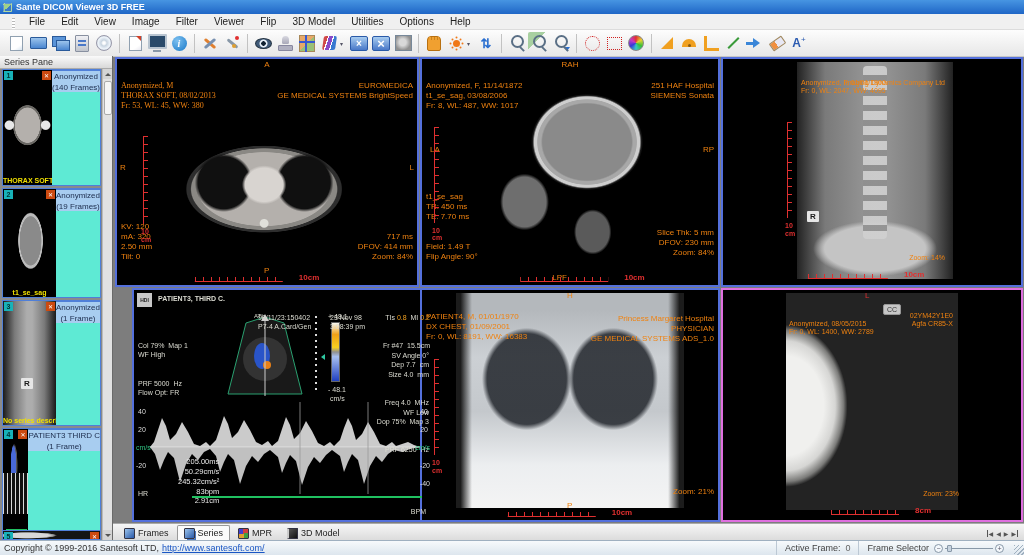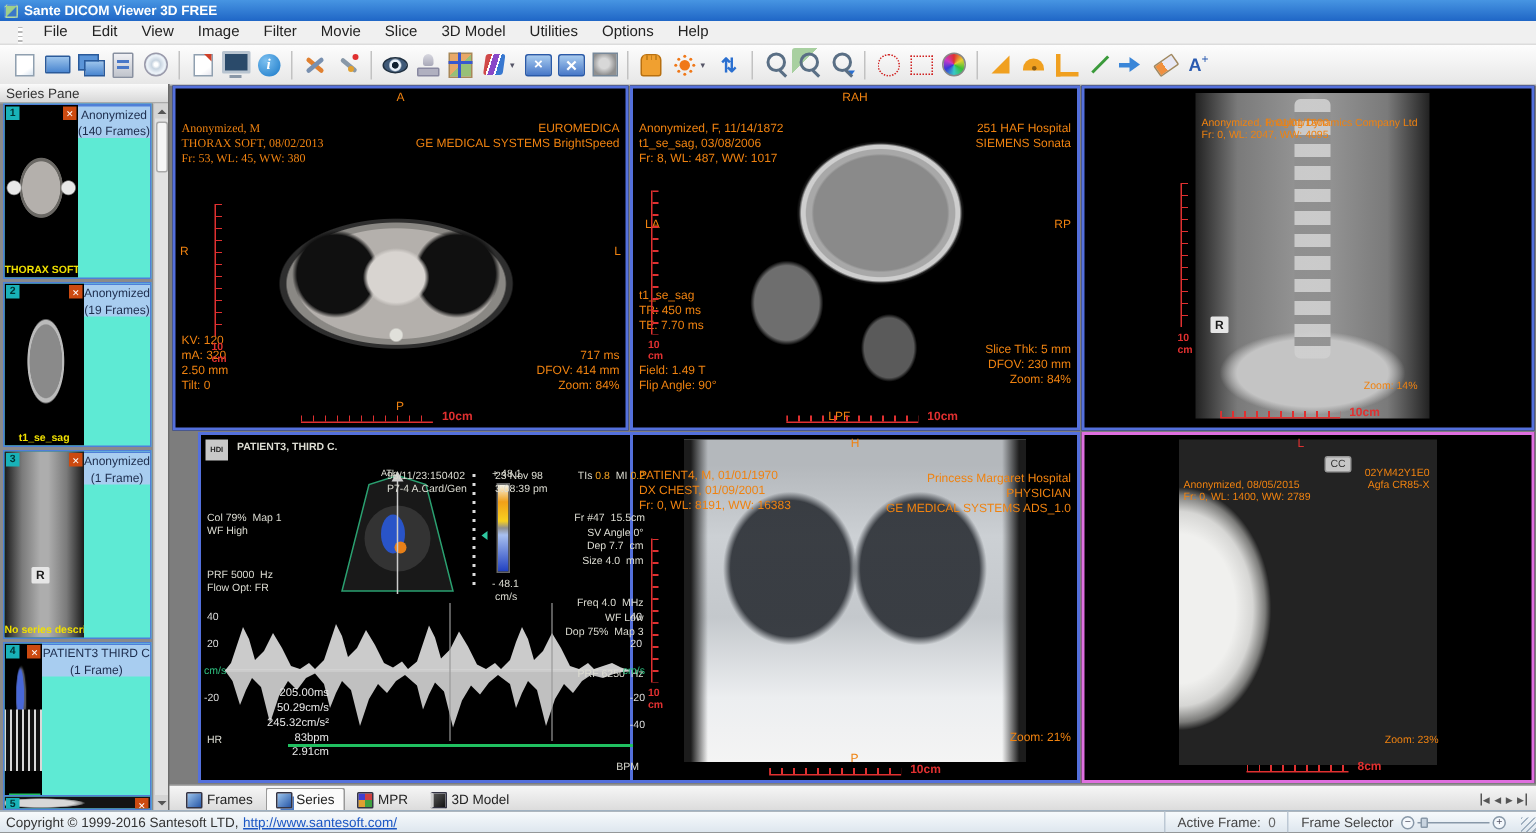--- a/index.html
+++ b/index.html
@@ -118,21 +118,21 @@
     radial-gradient(ellipse 20% 26% at 45% 30%,#555 0 60%,transparent 70%),#000;}
   .th-us::after{content:"";position:absolute;left:12%;right:6%;bottom:16%;height:2px;background:#20c060;}
   .th-mam{background:radial-gradient(ellipse 45% 60% at 25% 55%,#d8d8d8 0 50%,#888 62%,transparent 68%),#141414;}
 
   
   .panel{position:absolute;background:#000;border:2px solid #5470dc;overflow:hidden;}
   .panel.sel{border-color:#df6fdf;}
   .ov{position:absolute;font-size:8px;color:#ef8210;line-height:1.25;z-index:6;white-space:pre;}
   .ov.r{text-align:right;}
   .mark{position:absolute;font-size:8px;color:#ef8210;z-index:6;}
-  .hrul{display:flex;align-items:flex-end;gap:6px;position:absolute;z-index:6;}
+  .hrul{display:flex;align-items:flex-end;gap:16px;position:absolute;z-index:6;}
   .hrul .ticks{height:5px;background:repeating-linear-gradient(90deg,#e03030 0 1px,transparent 1px 8px);border-bottom:1px solid #e03030;}
   .rlab{color:#e03030;font-size:8px;font-weight:bold;line-height:1;}
   .vrul{position:absolute;width:5px;background:repeating-linear-gradient(180deg,#e03030 0 1px,transparent 1px 8px);border-left:1px solid #e03030;z-index:6;}
   .vlab{position:absolute;width:12px;color:#e03030;font-size:7px;font-weight:bold;line-height:1.1;z-index:6;}
 
   .ct-img{position:absolute;inset:6px;background:
     radial-gradient(ellipse 11% 13% at 49% 56%,#d8d4d0 0 60%,transparent 70%),
     radial-gradient(circle 7px at 49% 74%,#e0e0da 0 55%,transparent 70%),
     radial-gradient(ellipse 14% 19% at 35% 55%,#101010 0 64%,transparent 72%),
     radial-gradient(ellipse 14% 19% at 63% 55%,#101010 0 64%,transparent 72%),
@@ -212,22 +212,22 @@
   <span>Sante DICOM Viewer 3D FREE</span>
 </div>
 
 <div class="menubar">
   <span class="grip"></span>
   <span class="menu-item">File</span>
   <span class="menu-item">Edit</span>
   <span class="menu-item">View</span>
   <span class="menu-item">Image</span>
   <span class="menu-item">Filter</span>
-  <span class="menu-item">Movie</span>
-  <span class="menu-item">Slice</span>
+  <span class="menu-item">Viewer</span>
+  <span class="menu-item">Flip</span>
   <span class="menu-item">3D Model</span>
   <span class="menu-item">Utilities</span>
   <span class="menu-item">Options</span>
   <span class="menu-item">Help</span>
 </div>
 
 <div class="toolbar">
   <span class="ti i-page"></span>
   <span class="ti i-folder"></span>
   <span class="ti i-folders"></span>

